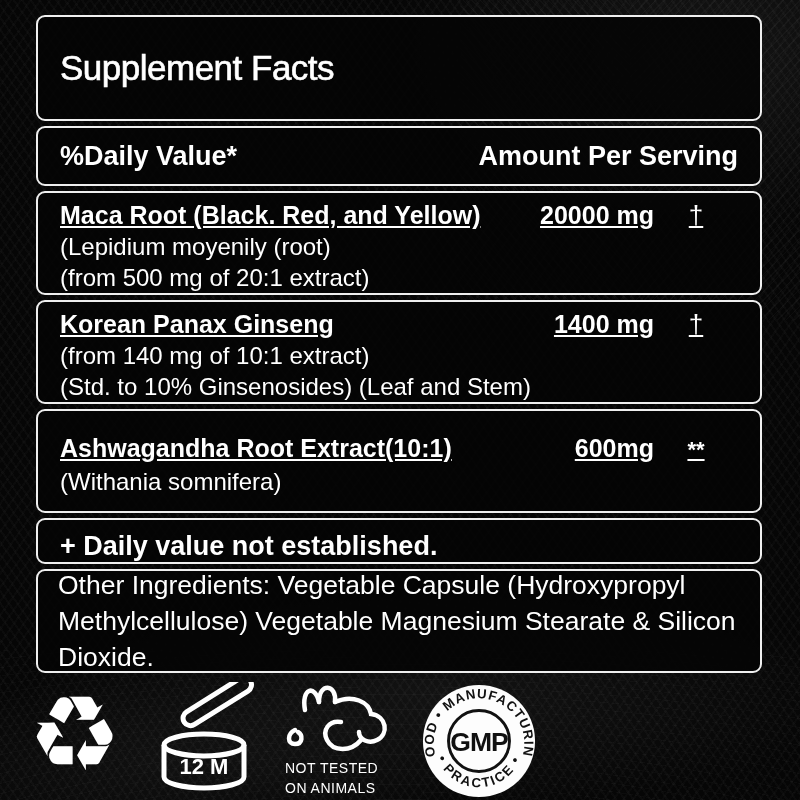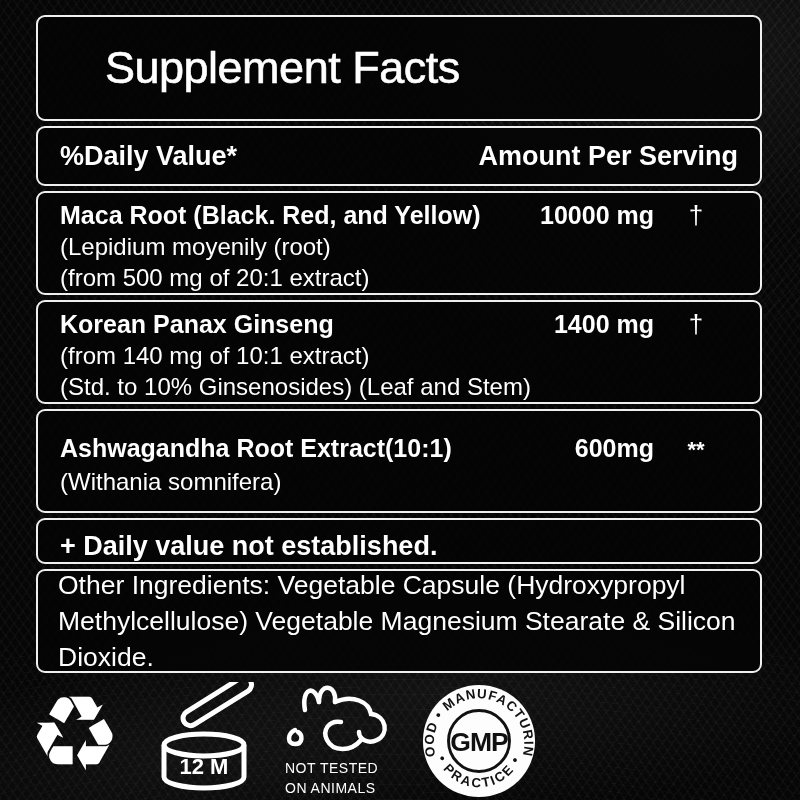--- a/index.html
+++ b/index.html
@@ -20,26 +20,26 @@
   .waves{position:absolute;left:0;right:0;bottom:0;height:150px;z-index:1;opacity:.5;
     background:repeating-radial-gradient(ellipse 900px 260px at 50% 175%, rgba(255,255,255,.05) 0 2px, transparent 2px 26px);}
   .panel{position:absolute;left:36px;top:15px;width:726px;z-index:3;}
   .box{
     box-sizing:border-box;width:726px;border:2px solid #efefef;border-radius:9px;
     background:rgba(4,4,4,0.88);margin-bottom:5px;
     display:flex;flex-direction:column;justify-content:center;
     padding:0 22px;
   }
   .b-title{height:106px;}
-  .t-main{font-size:45px;letter-spacing:-.5px;line-height:1.12;margin-left:45px;-webkit-text-stroke:.6px #fff;}
+  .t-main{font-size:35px;letter-spacing:-.5px;line-height:1.12;-webkit-text-stroke:.6px #fff;}
   .t-serv{font-size:29px;line-height:1.15;-webkit-text-stroke:.3px #fff;}
   .b-head{height:60px;flex-direction:row;align-items:center;justify-content:space-between;}
   .h-txt{font-size:27px;font-weight:bold;}
   .b-ing{height:104px;padding-top:6px;}
-  .i-row1{display:flex;align-items:baseline;font-weight:bold;font-size:25px;line-height:32px;}
+  .i-row1{display:flex;align-items:baseline;font-weight:bold;font-size:25px;line-height:32px;text-decoration:underline;}
   .i-name{white-space:nowrap;}
   .i-amt{margin-left:auto;white-space:nowrap;}
   .i-dv{width:84px;text-align:center;font-weight:normal;font-size:26px;flex:none;}
   .i-dv.stars{font-weight:bold;font-size:22px;}
   .i-det{font-size:24px;line-height:31px;font-weight:normal;}
   .b-foot{height:46px;justify-content:flex-end;}
   .f-txt{font-size:27px;font-weight:bold;}
   .b-other{height:104px;padding:12px 20px;}
   .o-txt{font-size:26.5px;line-height:36px;}
   .icons{position:absolute;left:0;top:682px;width:800px;height:118px;z-index:3;}
@@ -64,21 +64,21 @@
     </div>
 
     <div class="box b-head">
       <span class="h-txt">%Daily Value*</span>
       <span class="h-txt">Amount Per Serving</span>
     </div>
 
     <div class="box b-ing">
       <div class="i-row1">
         <span class="i-name">Maca Root (Black. Red, and Yellow)</span>
-        <span class="i-amt">10000 mg</span>
+        <span class="i-amt">20000 mg</span>
         <span class="i-dv">†</span>
       </div>
       <div class="i-det">(Lepidium moyenily (root)</div>
       <div class="i-det">(from 500 mg of 20:1 extract)</div>
     </div>
 
     <div class="box b-ing">
       <div class="i-row1">
         <span class="i-name">Korean Panax Ginseng</span>
         <span class="i-amt">1400 mg</span>

